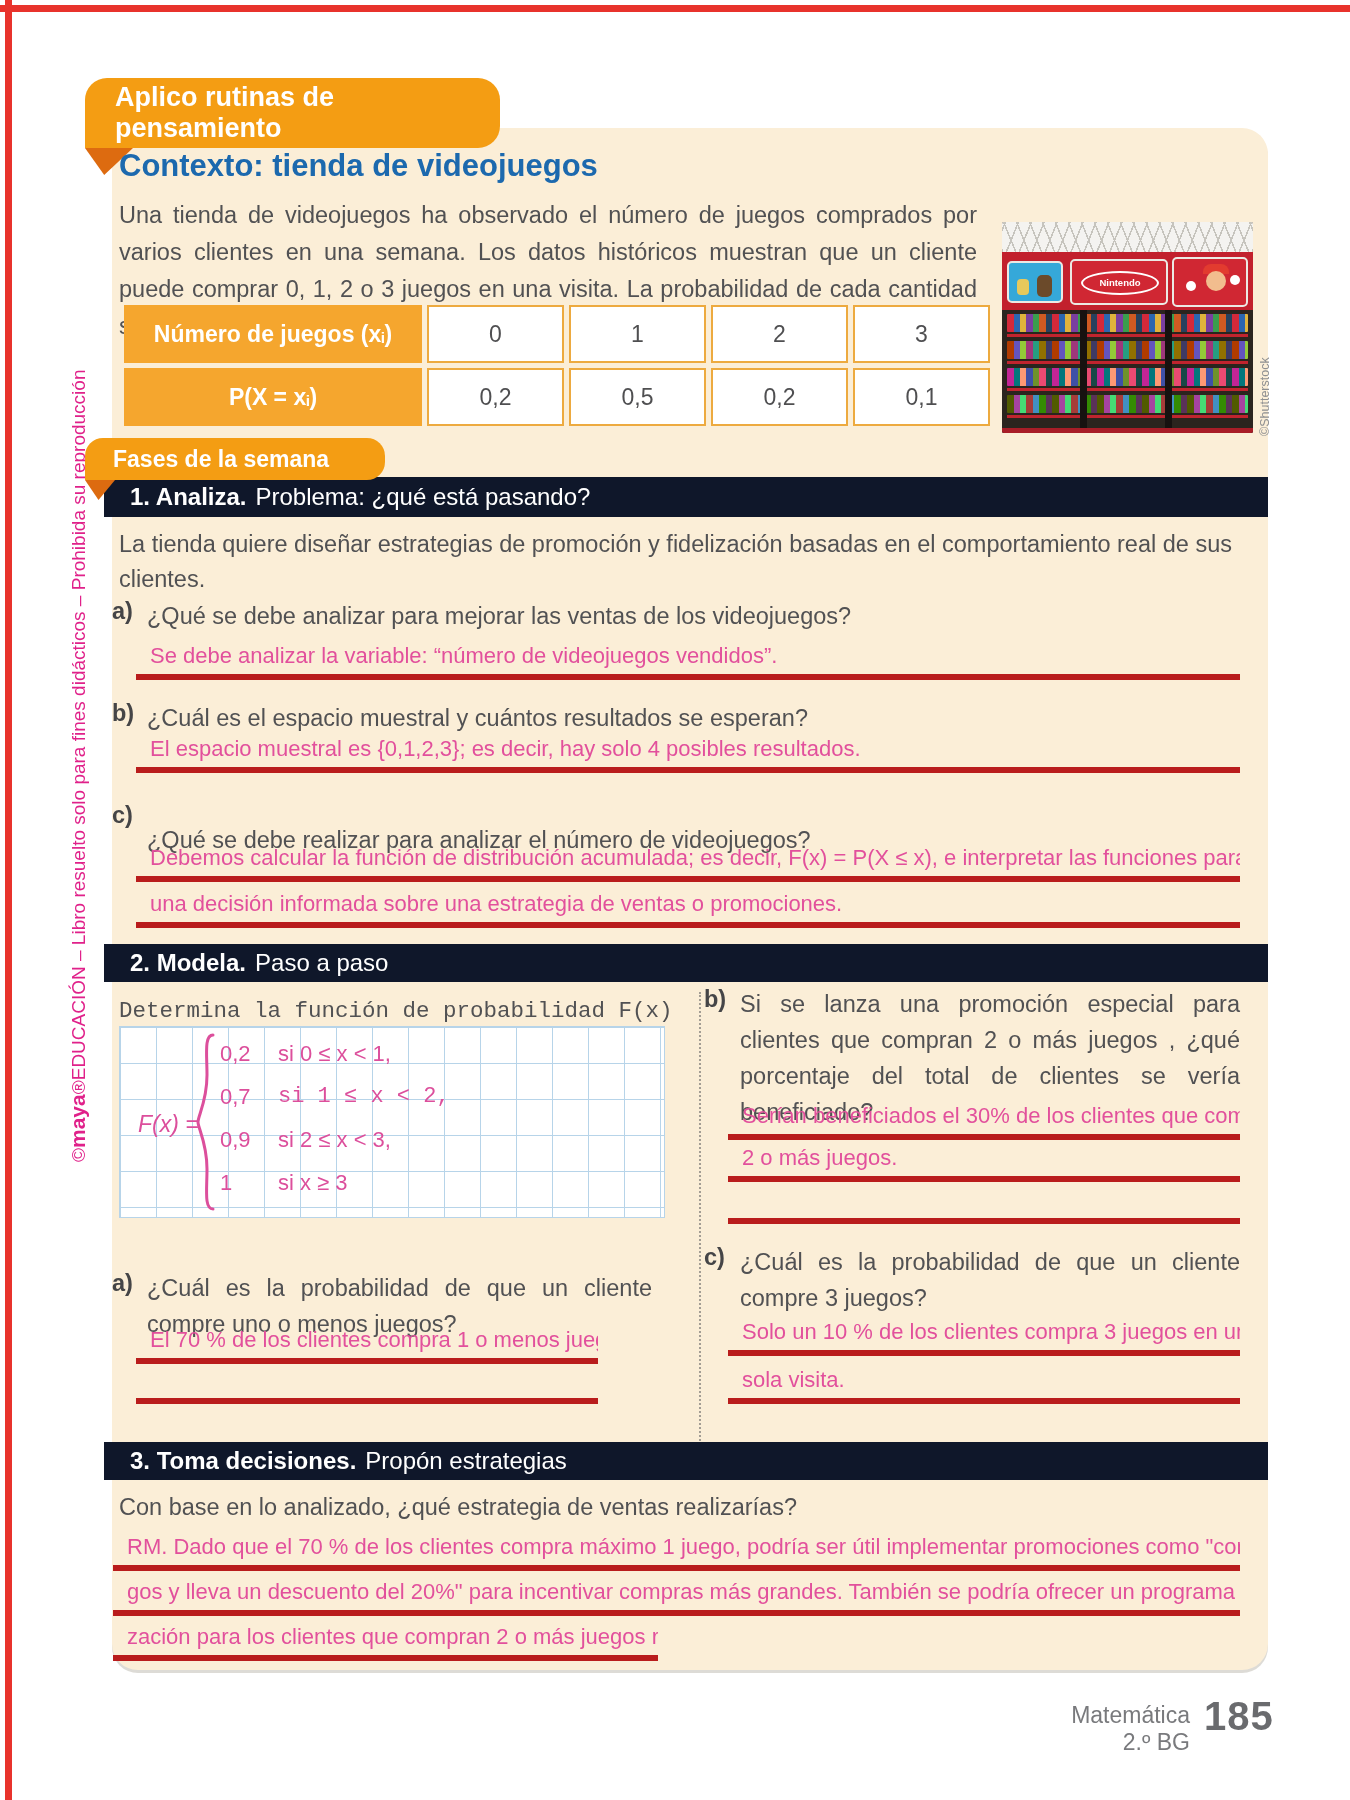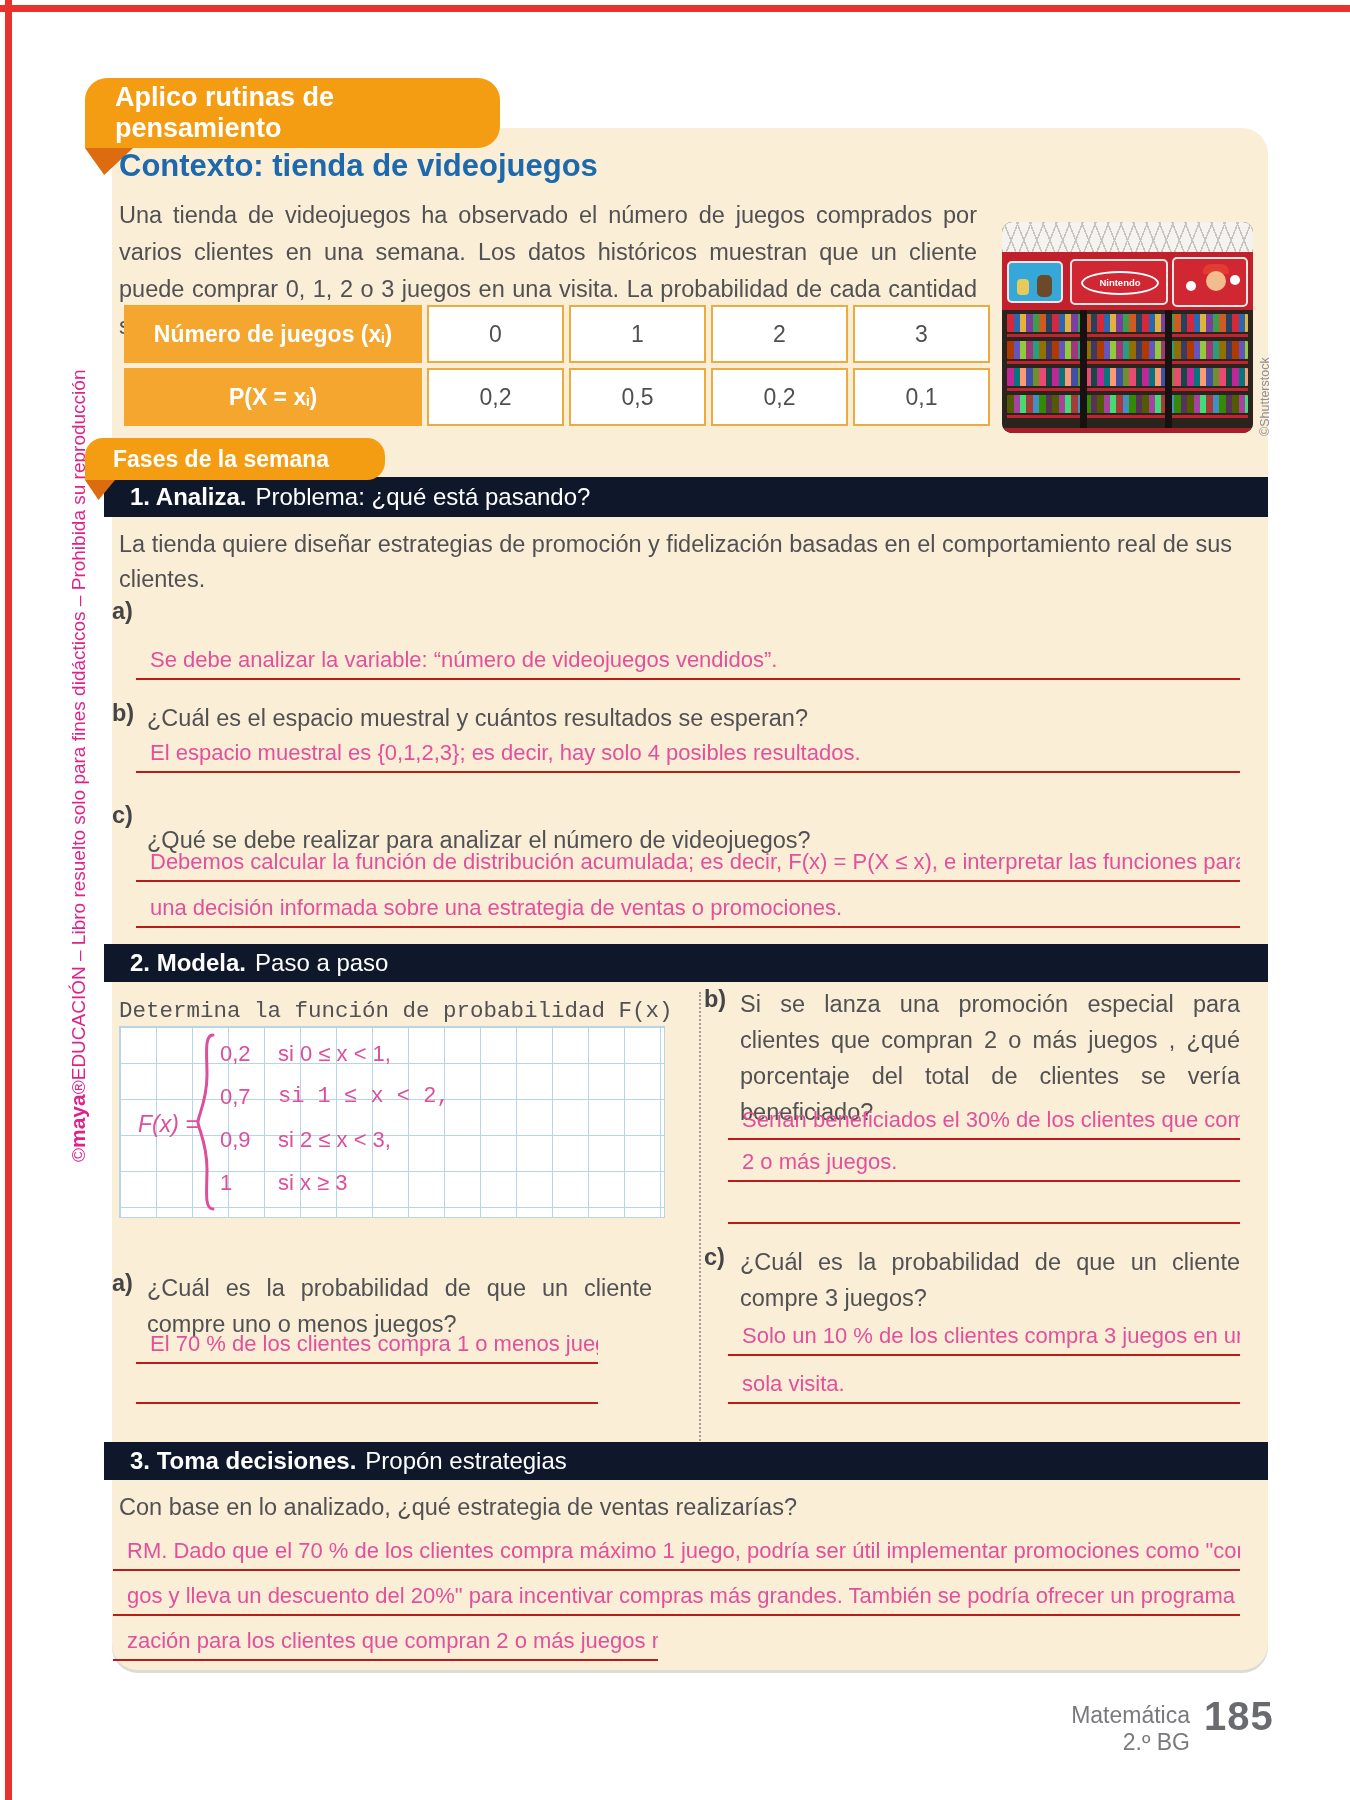--- a/index.html
+++ b/index.html
@@ -24,21 +24,21 @@
   
   .context-title{position:absolute;left:119px;top:148px;font-size:31px;font-weight:bold;color:#1c69ae;}
   .intro-par{position:absolute;left:119px;top:197px;width:858px;font-size:23.5px;line-height:37px;
              text-align:justify;color:#515153;}
   
   .prob-table{position:absolute;left:119px;top:300px;border-collapse:separate;border-spacing:5px;}
   .prob-table td{height:52px;text-align:center;vertical-align:middle;font-size:23px;}
   .prob-table .lbl{width:296px;background:#f5a62e;color:#ffffff;font-weight:bold;}
   .prob-table .val{width:131px;background:#ffffff;border:2px solid #edaa3f;color:#4f4f51;}
   
-  .photo{position:absolute;left:1002px;top:222px;width:251px;height:211px;border-radius:10px;
+  .photo{position:absolute;left:1002px;top:222px;width:251px;height:211px;border-radius:2px;
          overflow:hidden;background:#2b241e;}
   .ph-truss{position:absolute;left:0;top:0;width:100%;height:30px;background:#f4f3f0;
     background-image:repeating-linear-gradient(68deg,#c6c4bd 0 1.5px,transparent 1.5px 12px),
                      repeating-linear-gradient(-68deg,#c6c4bd 0 1.5px,transparent 1.5px 12px);}
   .ph-banner{position:absolute;left:0;top:30px;width:100%;height:58px;background:#c2202d;}
   .ph-pnl{position:absolute;border:2px solid #ece9e4;border-radius:5px;box-sizing:border-box;}
   .ph-left{left:5px;top:9px;width:56px;height:42px;background:#35a8d9;}
   .ph-dot1{position:absolute;left:8px;top:16px;width:12px;height:16px;background:#e7c95c;border-radius:4px;}
   .ph-dot2{position:absolute;left:28px;top:12px;width:15px;height:22px;background:#6b4a2a;border-radius:5px;}
   .ph-mid{left:68px;top:7px;width:98px;height:46px;background:#d02733;}
@@ -72,21 +72,21 @@
   .phase-bar{position:absolute;left:104px;width:1164px;background:#0f172a;color:#ffffff;
              display:flex;align-items:center;padding-left:26px;box-sizing:border-box;font-size:24px;}
   .phase-bar .strong{font-weight:bold;margin-right:9px;}
   .bar1{top:477px;height:40px;} .bar2{top:944px;height:38px;} .bar3{top:1442px;height:38px;}
   
   .txt{position:absolute;color:#515153;font-size:23.5px;line-height:35px;}
   .marker{position:absolute;color:#454547;font-size:23.5px;font-weight:bold;}
   .question{position:absolute;color:#515153;font-size:23.5px;line-height:36px;}
   .just{text-align:justify;}
   
-  .ans{position:absolute;box-sizing:border-box;height:34px;border-bottom:2px solid #b91c1c;
+  .ans{position:absolute;box-sizing:border-box;height:34px;border-bottom:6px solid #b91c1c;
        color:#e2509c;font-size:22px;display:flex;align-items:flex-end;
        padding:0 0 5px 14px;white-space:nowrap;overflow:hidden;}
   
   .grid{position:absolute;left:119px;top:1026px;width:546px;height:192px;background:#ffffff;
         border:1.5px solid #b7d4e9;box-sizing:border-box;
         background-image:linear-gradient(#b7d4e9 1.5px,transparent 1.5px),
                          linear-gradient(90deg,#b7d4e9 1.5px,transparent 1.5px);
         background-size:36px 36px;}
   .pw{position:absolute;color:#dc4f9c;font-size:22px;white-space:nowrap;text-align:center;}
   .pw-lhs{left:18px;top:84px;font-size:23px;font-style:italic;}
@@ -189,20 +189,21 @@
   </div>
   <div class="fases-fold"></div>
 
   <div class="phase-bar bar1">
     <span class="strong">1. Analiza.</span>
     <span>Problema: ¿qué está pasando?</span>
   </div>
   <div class="txt" style="left:119px;top:527px;width:1130px;">La tienda quiere diseñar estrategias de promoción y fidelización basadas en el comportamiento real de sus clientes.</div>
 
   <div class="marker" style="left:112px;top:598px;">a)</div>
+  <div class="question" style="left:147px;top:598px;width:900px;">¿Qué se debe analizar para mejorar las ventas de los videojuegos?</div>
   <div class="ans" style="left:136px;top:646px;width:1104px;">Se debe analizar la variable: “número de videojuegos vendidos”.</div>
 
   <div class="marker" style="left:112px;top:700px;">b)</div>
   <div class="question" style="left:147px;top:700px;width:900px;">¿Cuál es el espacio muestral y cuántos resultados se esperan?</div>
   <div class="ans" style="left:136px;top:739px;width:1104px;">El espacio muestral es {0,1,2,3}; es decir, hay solo 4 posibles resultados.</div>
 
   <div class="marker" style="left:112px;top:802px;">c)</div>
   <div class="question" style="left:147px;top:802px;width:900px;margin-top:20px;">¿Qué se debe realizar para analizar el número de videojuegos?</div>
   <div class="ans" style="left:136px;top:848px;width:1104px;">Debemos calcular la función de distribución acumulada; es decir, F(x) = P(X ≤ x), e interpretar las funciones para tomar</div>
   <div class="ans" style="left:136px;top:894px;width:1104px;">una decisión informada sobre una estrategia de ventas o promociones.</div>

